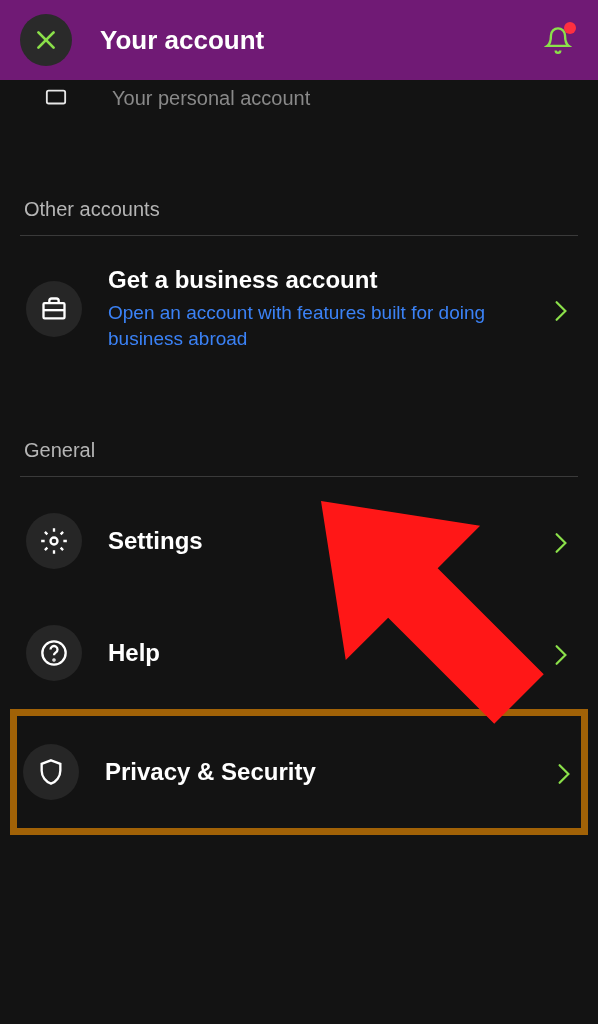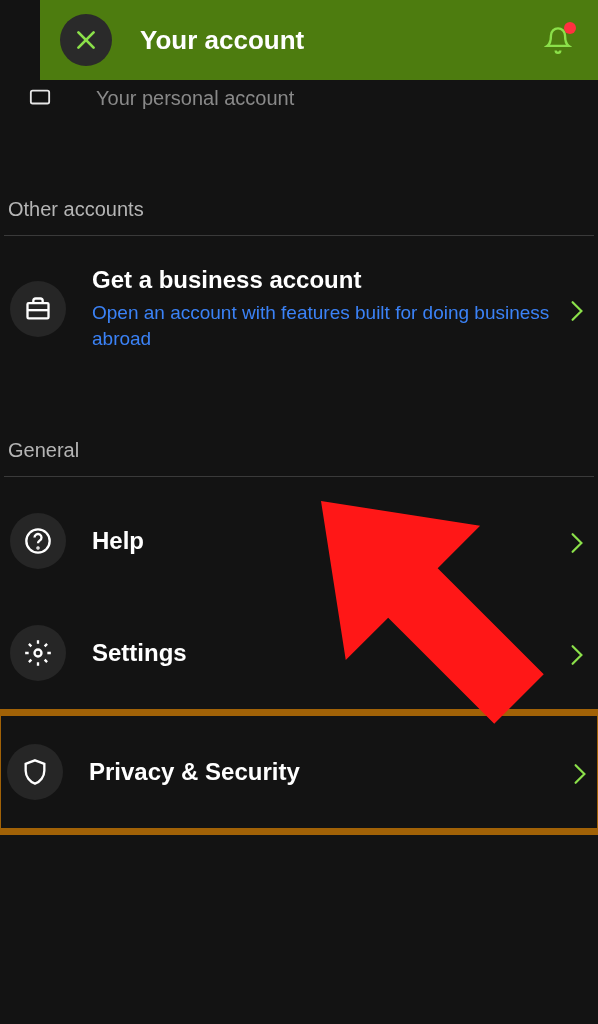--- a/index.html
+++ b/index.html
@@ -14,22 +14,21 @@
       font-family: -apple-system, BlinkMacSystemFont, 'Segoe UI', sans-serif;
       color: #fff;
       overflow: hidden;
       position: relative;
     }
     .header {
       display: flex;
       align-items: center;
       padding: 16px 20px;
       height: 80px;
-      background: #4d7c0f;
-      margin-left: 40px;
+      background: #701a75;
     }
     .close-btn {
       width: 52px;
       height: 52px;
       border-radius: 50%;
       background: #2a2a2a;
       display: flex;
       align-items: center;
       justify-content: center;
       cursor: pointer;
@@ -60,21 +59,21 @@
     .notif-dot {
       position: absolute;
       top: 2px;
       right: 2px;
       width: 12px;
       height: 12px;
       background: #ff3040;
       border-radius: 50%;
     }
     .content {
-      padding: 0 4px;
+      padding: 0 20px;
     }
     .partial-row {
       display: flex;
       align-items: center;
       padding: 0 10px 14px 10px;
       margin-top: -2px;
       opacity: 0.9;
     }
     .partial-icon {
       width: 52px;
@@ -215,44 +214,44 @@
     </div>
   </div>
 
   <div class="section-label">General</div>
   <div class="divider"></div>
 
   <div class="general-rows">
     <div class="row">
       <div class="icon-circle">
         <svg viewBox="0 0 24 24" fill="none" stroke="#fff" stroke-width="2">
+          <circle cx="12" cy="12" r="3"></circle>
+          <path d="M12 1v3M12 20v3M4.2 4.2l2.1 2.1M17.7 17.7l2.1 2.1M1 12h3M20 12h3M4.2 19.8l2.1-2.1M17.7 6.3l2.1-2.1"></path>
+        </svg>
+      </div>
+      <div class="row-text">
+        <div class="row-title">Settings</div>
+      </div>
+      <div class="chevron">
+        <svg viewBox="0 0 12 20" fill="none" stroke="#8be04a" stroke-width="2" stroke-linecap="round">
+          <polyline points="2,2 10,10 2,18"></polyline>
+        </svg>
+      </div>
+    </div>
+
+    <div class="row">
+      <div class="icon-circle">
+        <svg viewBox="0 0 24 24" fill="none" stroke="#fff" stroke-width="2">
           <circle cx="12" cy="12" r="10"></circle>
           <path d="M9 9a3 3 0 1 1 4.5 2.6c-.8.5-1.5 1-1.5 2.4"></path>
           <circle cx="12" cy="18" r="0.5" fill="#fff"></circle>
         </svg>
       </div>
       <div class="row-text">
         <div class="row-title">Help</div>
-      </div>
-      <div class="chevron">
-        <svg viewBox="0 0 12 20" fill="none" stroke="#8be04a" stroke-width="2" stroke-linecap="round">
-          <polyline points="2,2 10,10 2,18"></polyline>
-        </svg>
-      </div>
-    </div>
-
-    <div class="row">
-      <div class="icon-circle">
-        <svg viewBox="0 0 24 24" fill="none" stroke="#fff" stroke-width="2">
-          <circle cx="12" cy="12" r="3"></circle>
-          <path d="M12 1v3M12 20v3M4.2 4.2l2.1 2.1M17.7 17.7l2.1 2.1M1 12h3M20 12h3M4.2 19.8l2.1-2.1M17.7 6.3l2.1-2.1"></path>
-        </svg>
-      </div>
-      <div class="row-text">
-        <div class="row-title">Settings</div>
       </div>
       <div class="chevron">
         <svg viewBox="0 0 12 20" fill="none" stroke="#8be04a" stroke-width="2" stroke-linecap="round">
           <polyline points="2,2 10,10 2,18"></polyline>
         </svg>
       </div>
     </div>
 
     <div class="row highlighted">
       <div class="icon-circle">

